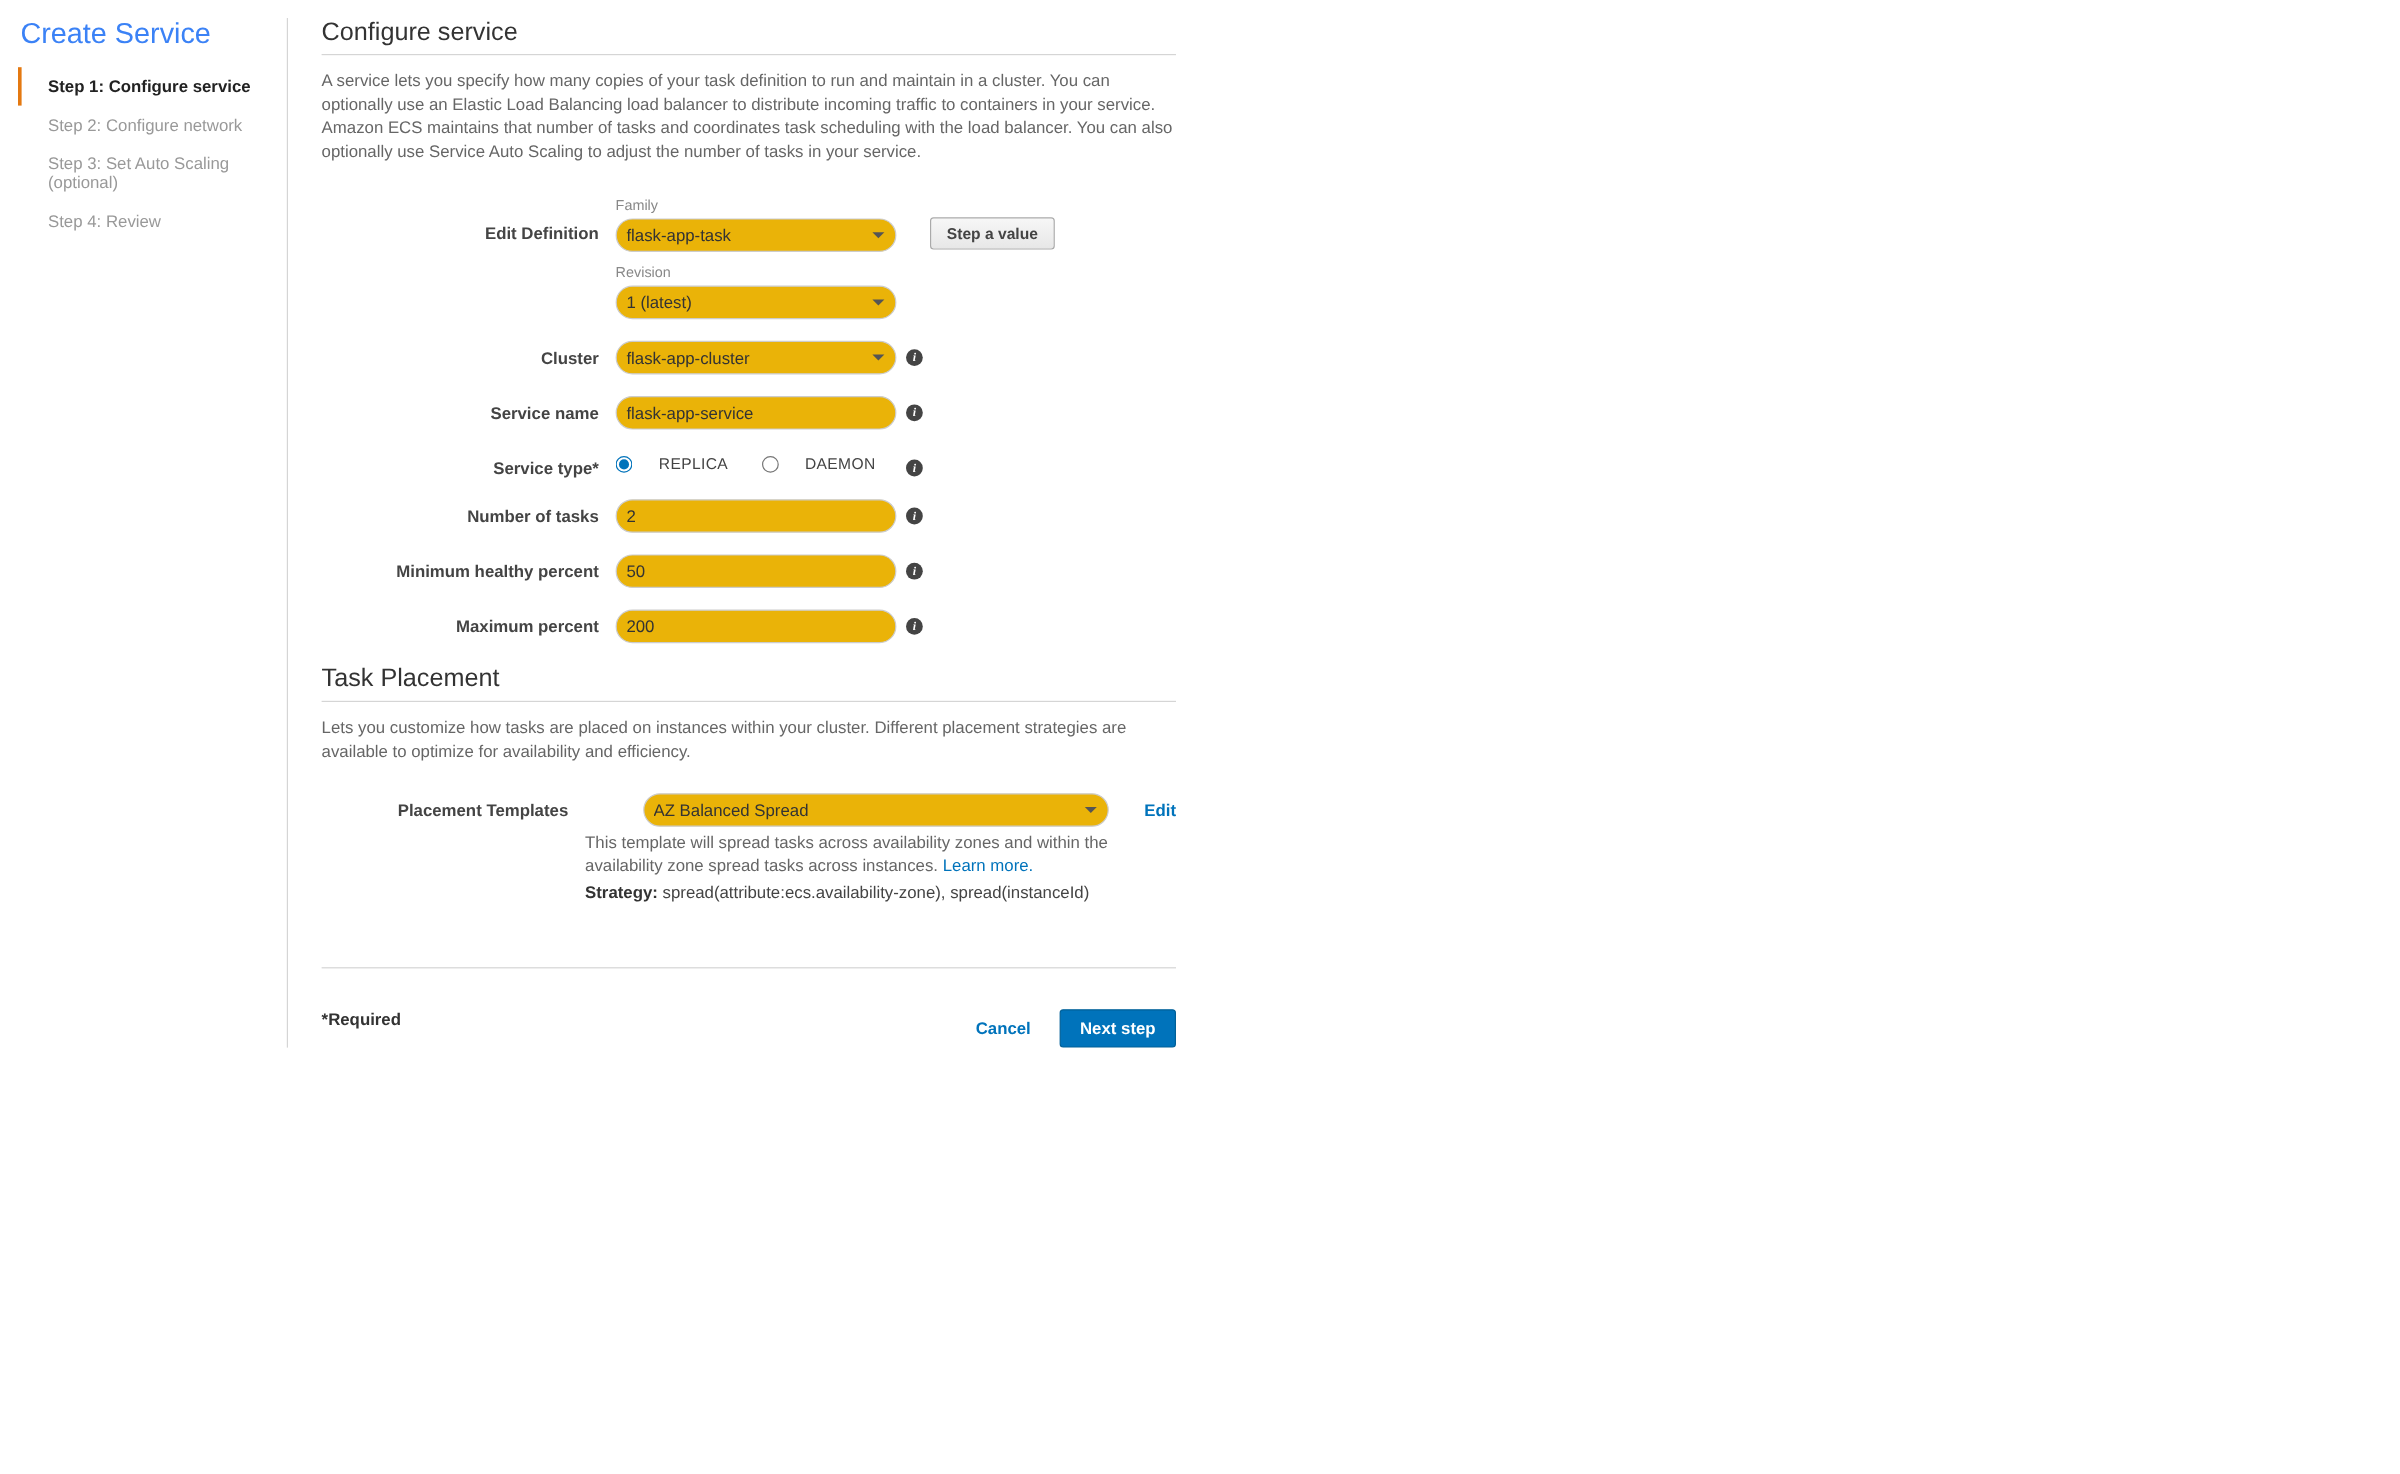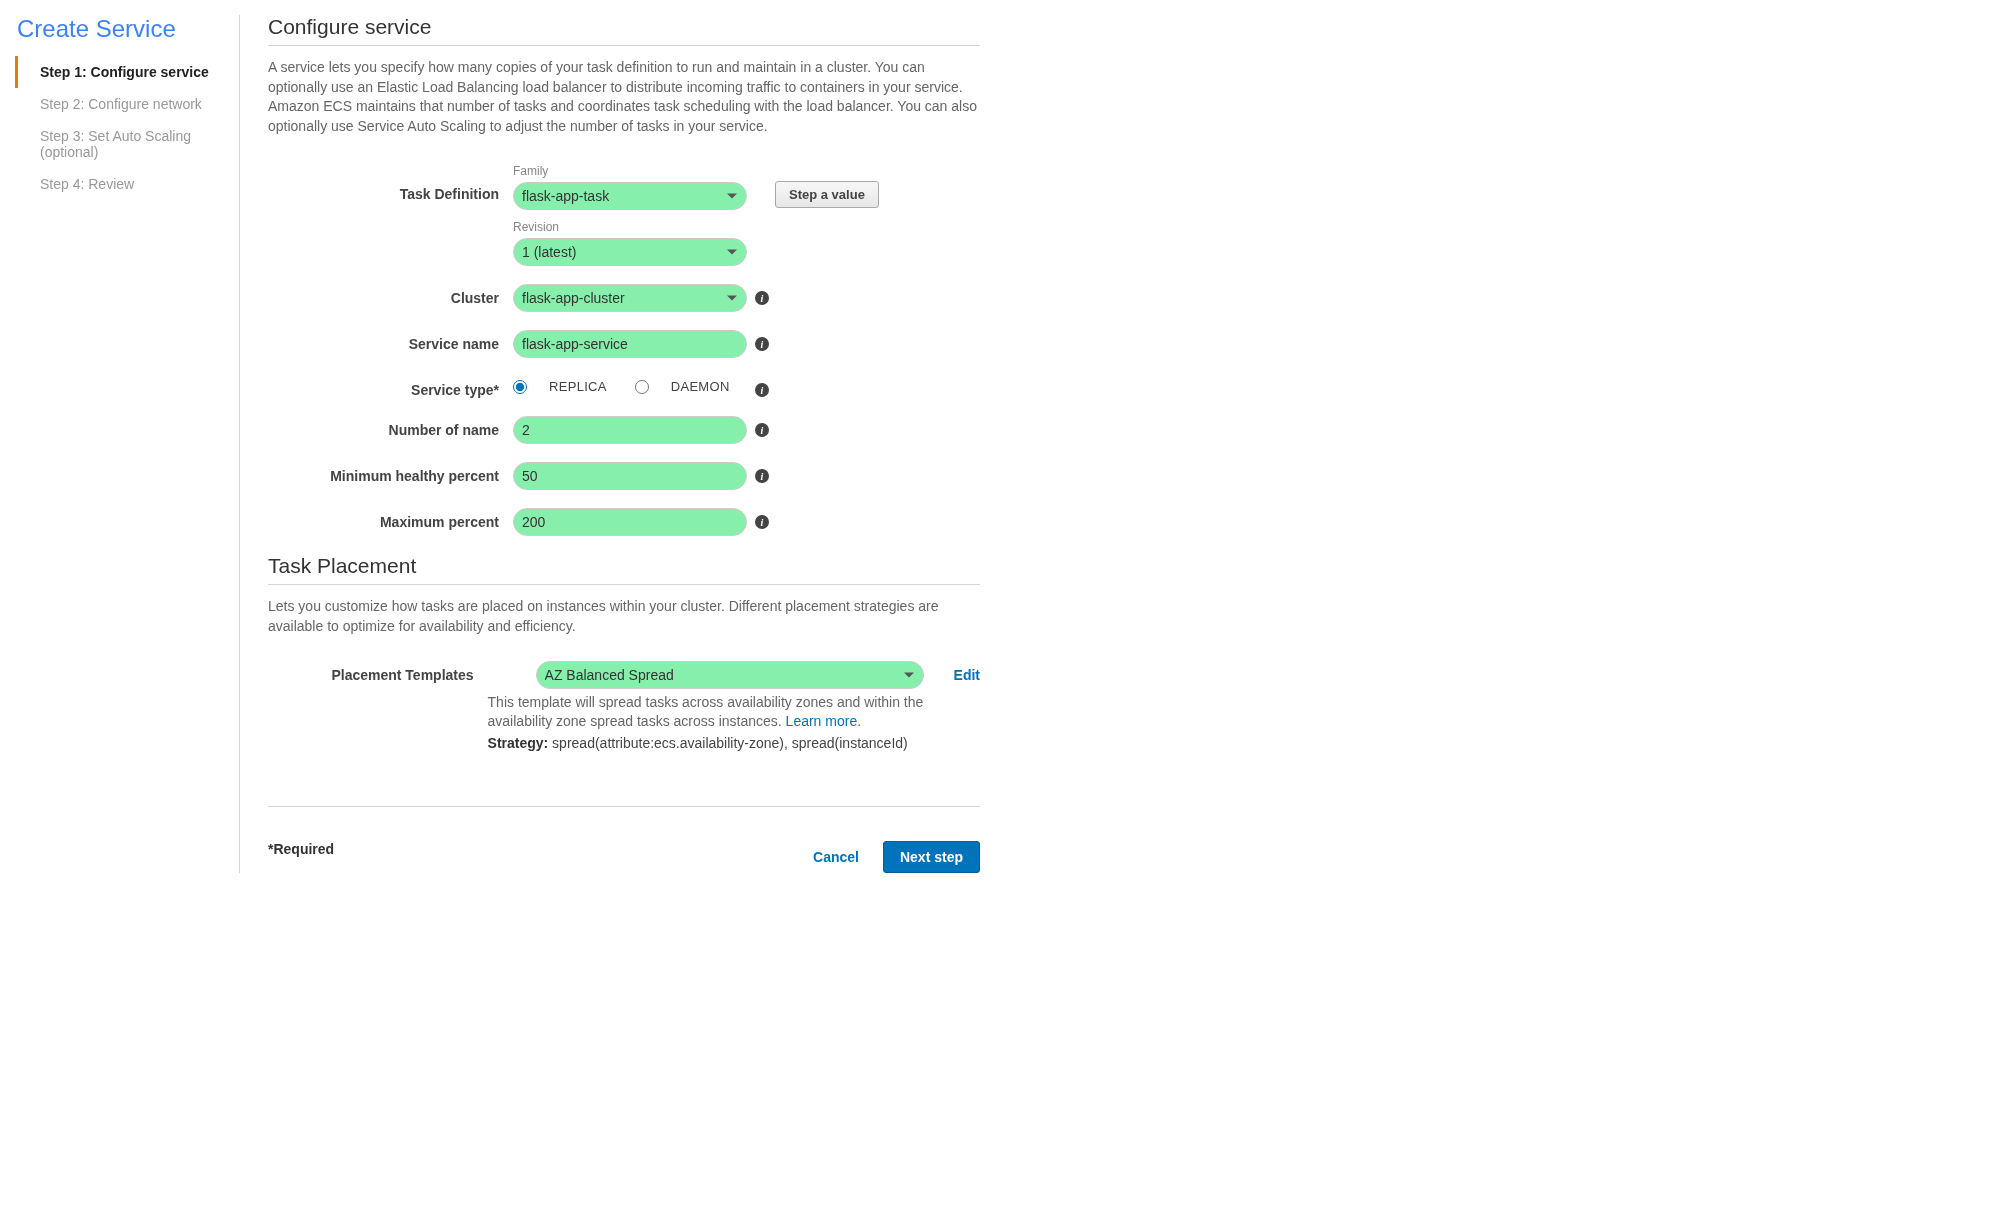--- a/index.html
+++ b/index.html
@@ -78,21 +78,21 @@
 }
 .select, .text-input {
   width: 234px;
   height: 28px;
   border: 1px solid #ccc;
   border-radius: 14px;
   padding: 0 8px;
   font-size: 14px;
   font-family: inherit;
   color: #333;
-  background: #86efac;
+  background: #eab308;
 }
 .select {
   appearance: none;
   background-image: none;
   cursor: pointer;
   position: relative;
 }
 .select-wrap { position: relative; display: inline-block; }
 .select-caret {
   position: absolute;
@@ -191,21 +191,21 @@
       <li class="step-item">Step 3: Set Auto Scaling (optional)</li>
       <li class="step-item">Step 4: Review</li>
     </ul>
   </aside>
 
   <main class="main">
     <h2 class="section-title">Configure service</h2>
     <p class="section-desc">A service lets you specify how many copies of your task definition to run and maintain in a cluster. You can optionally use an Elastic Load Balancing load balancer to distribute incoming traffic to containers in your service. Amazon ECS maintains that number of tasks and coordinates task scheduling with the load balancer. You can also optionally use Service Auto Scaling to adjust the number of tasks in your service.</p>
 
     <div class="form-row td-row">
-      <div class="form-label">Task Definition</div>
+      <div class="form-label">Edit Definition</div>
       <div class="form-control-wrap">
         <span class="sublabel">Family</span>
         <div class="select-wrap">
           <input class="select" readonly="" value="flask-app-task" style="">
           <span class="select-caret"></span>
         </div>
         <div class="group-spacing">
           <span class="sublabel">Revision</span>
           <div class="select-wrap">
             <input class="select" readonly="" value="1 (latest)" style="">
@@ -242,21 +242,21 @@
         </label>
         <label class="radio-opt">
           <input type="radio" name="stype" style="">
           <span>DAEMON</span>
         </label>
       </div>
       <span class="info-icon">i</span>
     </div>
 
     <div class="form-row">
-      <div class="form-label">Number of name</div>
+      <div class="form-label">Number of tasks</div>
       <input type="text" class="text-input" value="2" style="">
       <span class="info-icon">i</span>
     </div>
 
     <div class="form-row">
       <div class="form-label">Minimum healthy percent</div>
       <input type="text" class="text-input" value="50" style="">
       <span class="info-icon">i</span>
     </div>
 

